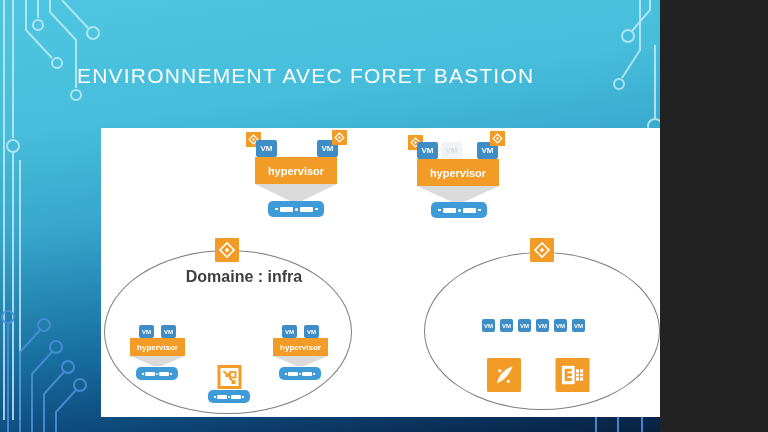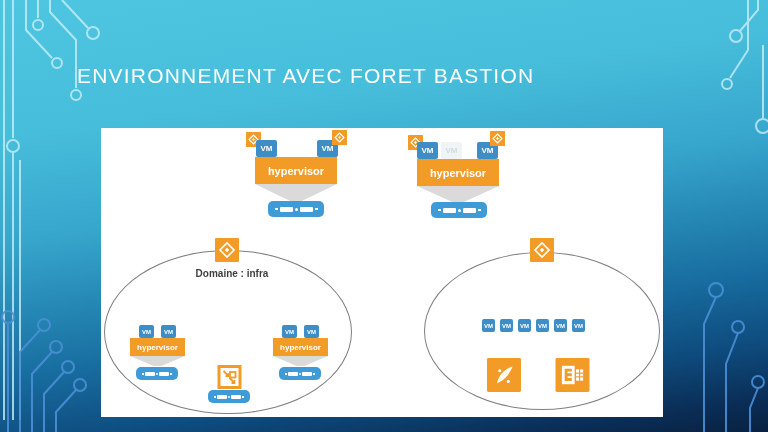--- a/index.html
+++ b/index.html
@@ -1,17 +1,17 @@
 <!DOCTYPE html>
 <html><head>
 <meta charset="utf-8">
 <style>
   html,body{margin:0;padding:0;background:#222;}
   .slide{
-    position:relative;width:768px;height:432px;overflow:hidden;
+    position:relative;width:660px;height:432px;overflow:hidden;
     font-family:"Liberation Sans", sans-serif;
     background:linear-gradient(172deg,#4ec6e1 0%,#46bdda 26%,#37a6cd 45%,#2689b5 58%,#176b9e 71%,#0e4a7c 84%,#0a2d56 94%,#092140 100%);
   }
   svg.circuit{position:absolute;pointer-events:none;}
   .title{
     position:absolute;left:77px;top:64px;margin:0;
     color:#fdfeff;font-size:21px;font-weight:400;letter-spacing:1.2px;
     text-transform:uppercase;white-space:nowrap;
   }
   .canvas{position:absolute;left:101px;top:128px;width:562px;height:289px;background:#ffffff;}
@@ -48,22 +48,22 @@
   .server i{display:block;background:#fff;}
   .server .nub{width:3px;height:2px;}
   .server .bar{width:13px;height:5px;border-radius:1px;}
   .server .dot{width:3px;height:3px;border-radius:50%;}
   .server.small{gap:1px;}
   .server.small .nub{width:2px;height:2px;}
   .server.small .bar{width:10px;height:4px;}
   .server.small .dot{width:2px;height:2px;}
   .ellipse{position:absolute;border:1px solid #7f7f7f;border-radius:50%;}
   .domain-label{
-    position:absolute;left:4px;width:100%;text-align:center;
-    color:#3f3f3f;font-size:10px;font-weight:bold;
+    position:absolute;left:16px;width:100%;text-align:center;
+    color:#3f3f3f;font-size:16px;font-weight:bold;
   }
   .iconbox{position:absolute;}
 </style>
 </head>
 <body>
 
 <div class="slide">
 
   <svg class="circuit" style="left:0;top:0" width="120" height="420" viewBox="0 0 120 420" fill="none" stroke="#c9eef6" stroke-width="2" opacity="0.8">
     <polyline points="4,0 4,420"></polyline>

